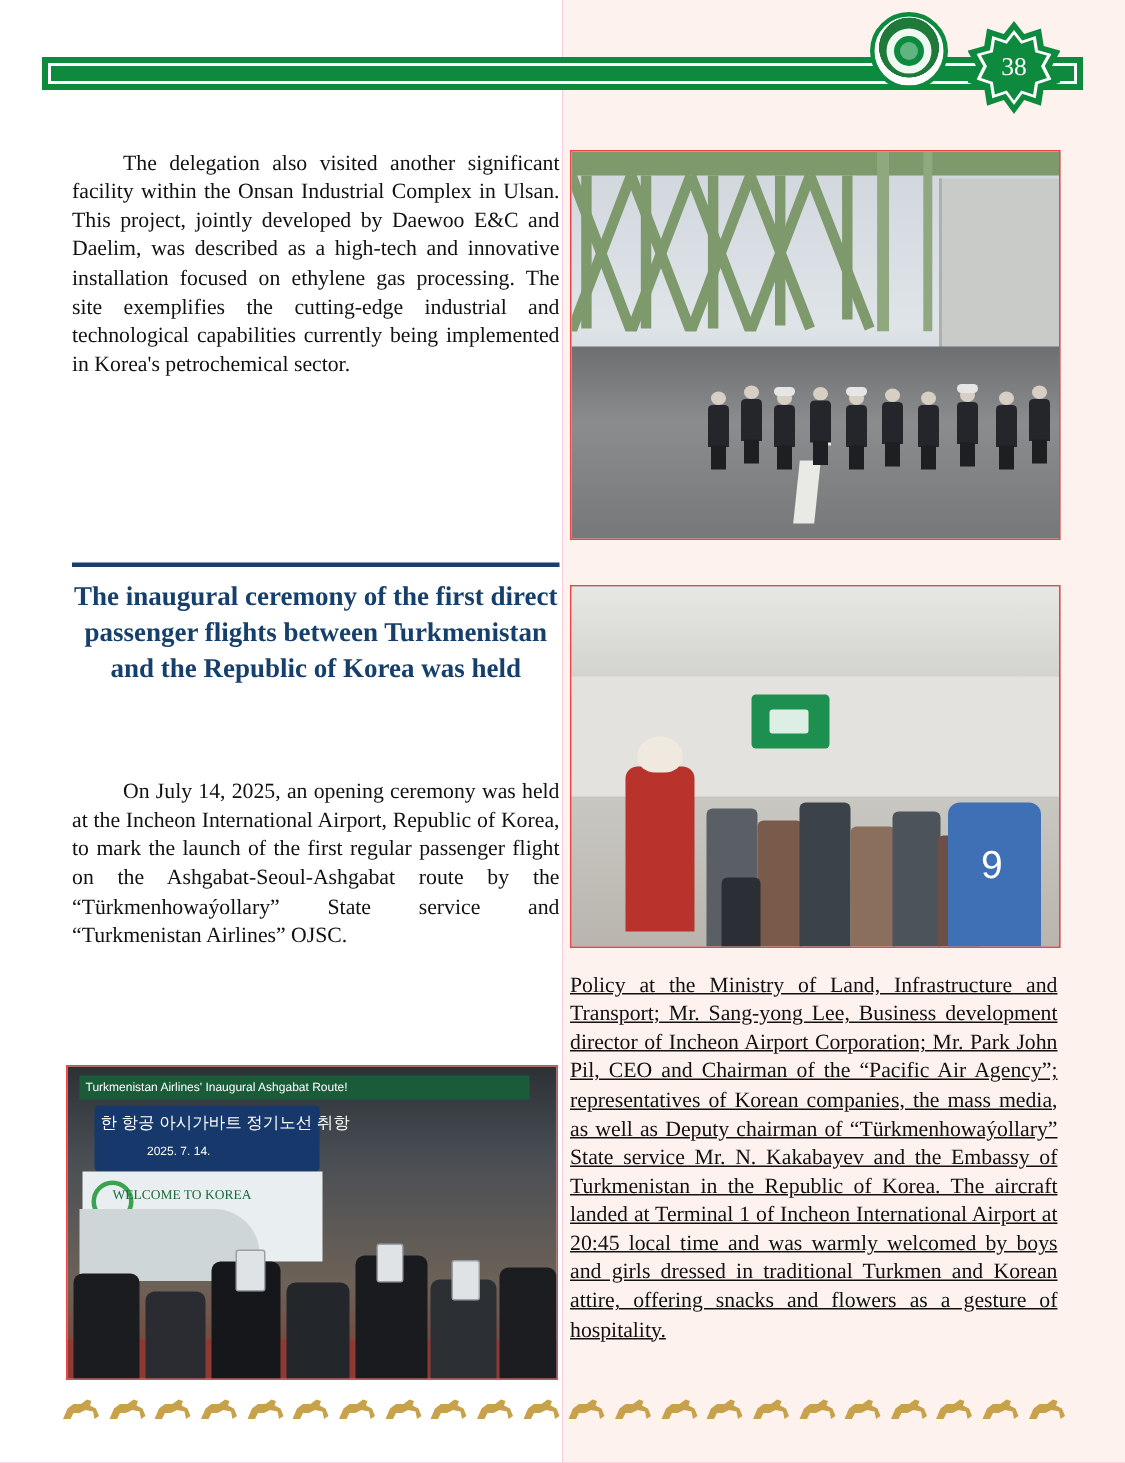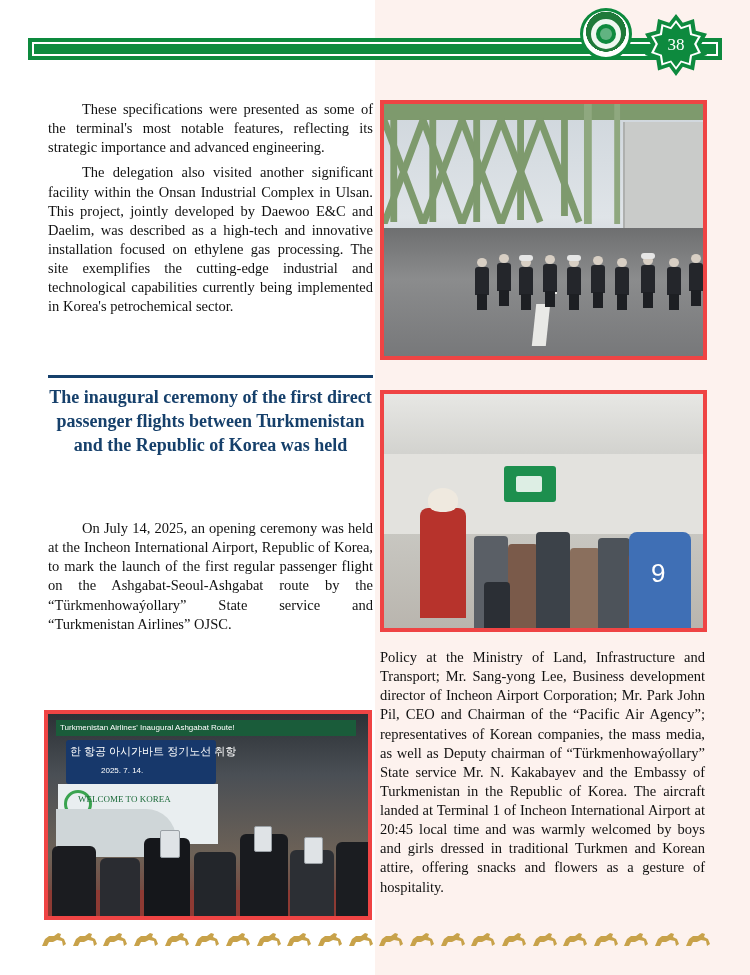--- a/index.html
+++ b/index.html
@@ -157,20 +157,21 @@
   #para-left-mid {
     top: 487px;
     left: 48px;
     width: 325px;
     margin-top: 32px;
   }
   #para-right-bottom {
     top: 648px;
     left: 380px;
     width: 325px;
+    text-decoration: underline;
   }
   .headline {
     position: absolute;
     top: 385px;
     left: 48px;
     width: 325px;
     font-family: "Liberation Serif", serif;
     font-weight: bold;
     font-size: 18px;
     line-height: 1.34;
@@ -183,21 +184,21 @@
     left: 48px;
     width: 325px;
     height: 3px;
     background: #16406b;
   }
   
   .photo {
     position: absolute;
     overflow: hidden;
     background: #b9c0c6;
-    border: 4px solid #ef4444;
+    border: 1px solid #ef4444;
     box-sizing: border-box;
   }
   #photo-bridge {
     top: 100px;
     left: 380px;
     width: 327px;
     height: 260px;
   }
   #photo-airport {
     top: 390px;
@@ -287,21 +288,20 @@
   </div>
 
   <div class="page-num-star">
     <div class="star-shape"></div>
     <div class="star-inner"></div>
     <div class="star-core"></div>
     <div class="page-num">38</div>
   </div>
 
   <div class="col-text" id="para-left-top">
-    <p>These specifications were presented as some of the terminal's most notable features, reflecting its strategic importance and advanced engineering.</p>
     <p>The delegation also visited another significant facility within the Onsan Industrial Complex in Ulsan. This project, jointly developed by Daewoo E&amp;C and Daelim, was described as a high-tech and innovative installation focused on ethylene gas processing. The site exemplifies the cutting-edge industrial and technological capabilities currently being implemented in Korea's petrochemical sector.</p>
   </div>
 
   <div class="photo" id="photo-bridge">
     <div class="bridge-sky"></div>
     <svg class="bridge-truss" viewBox="0 0 327 120" preserveAspectRatio="none">
       <rect x="0" y="0" width="327" height="16" fill="#7e9a6d"></rect>
       <g stroke="#7e9a6d" stroke-width="7" fill="none">
         <path d="M0 16 L40 120 M40 16 L80 120 M80 16 L120 120 M120 16 L160 118 M160 16 L200 118"></path>
         <path d="M40 120 L80 16 M80 120 L120 16 M120 120 L160 16 M0 120 L40 16"></path>

